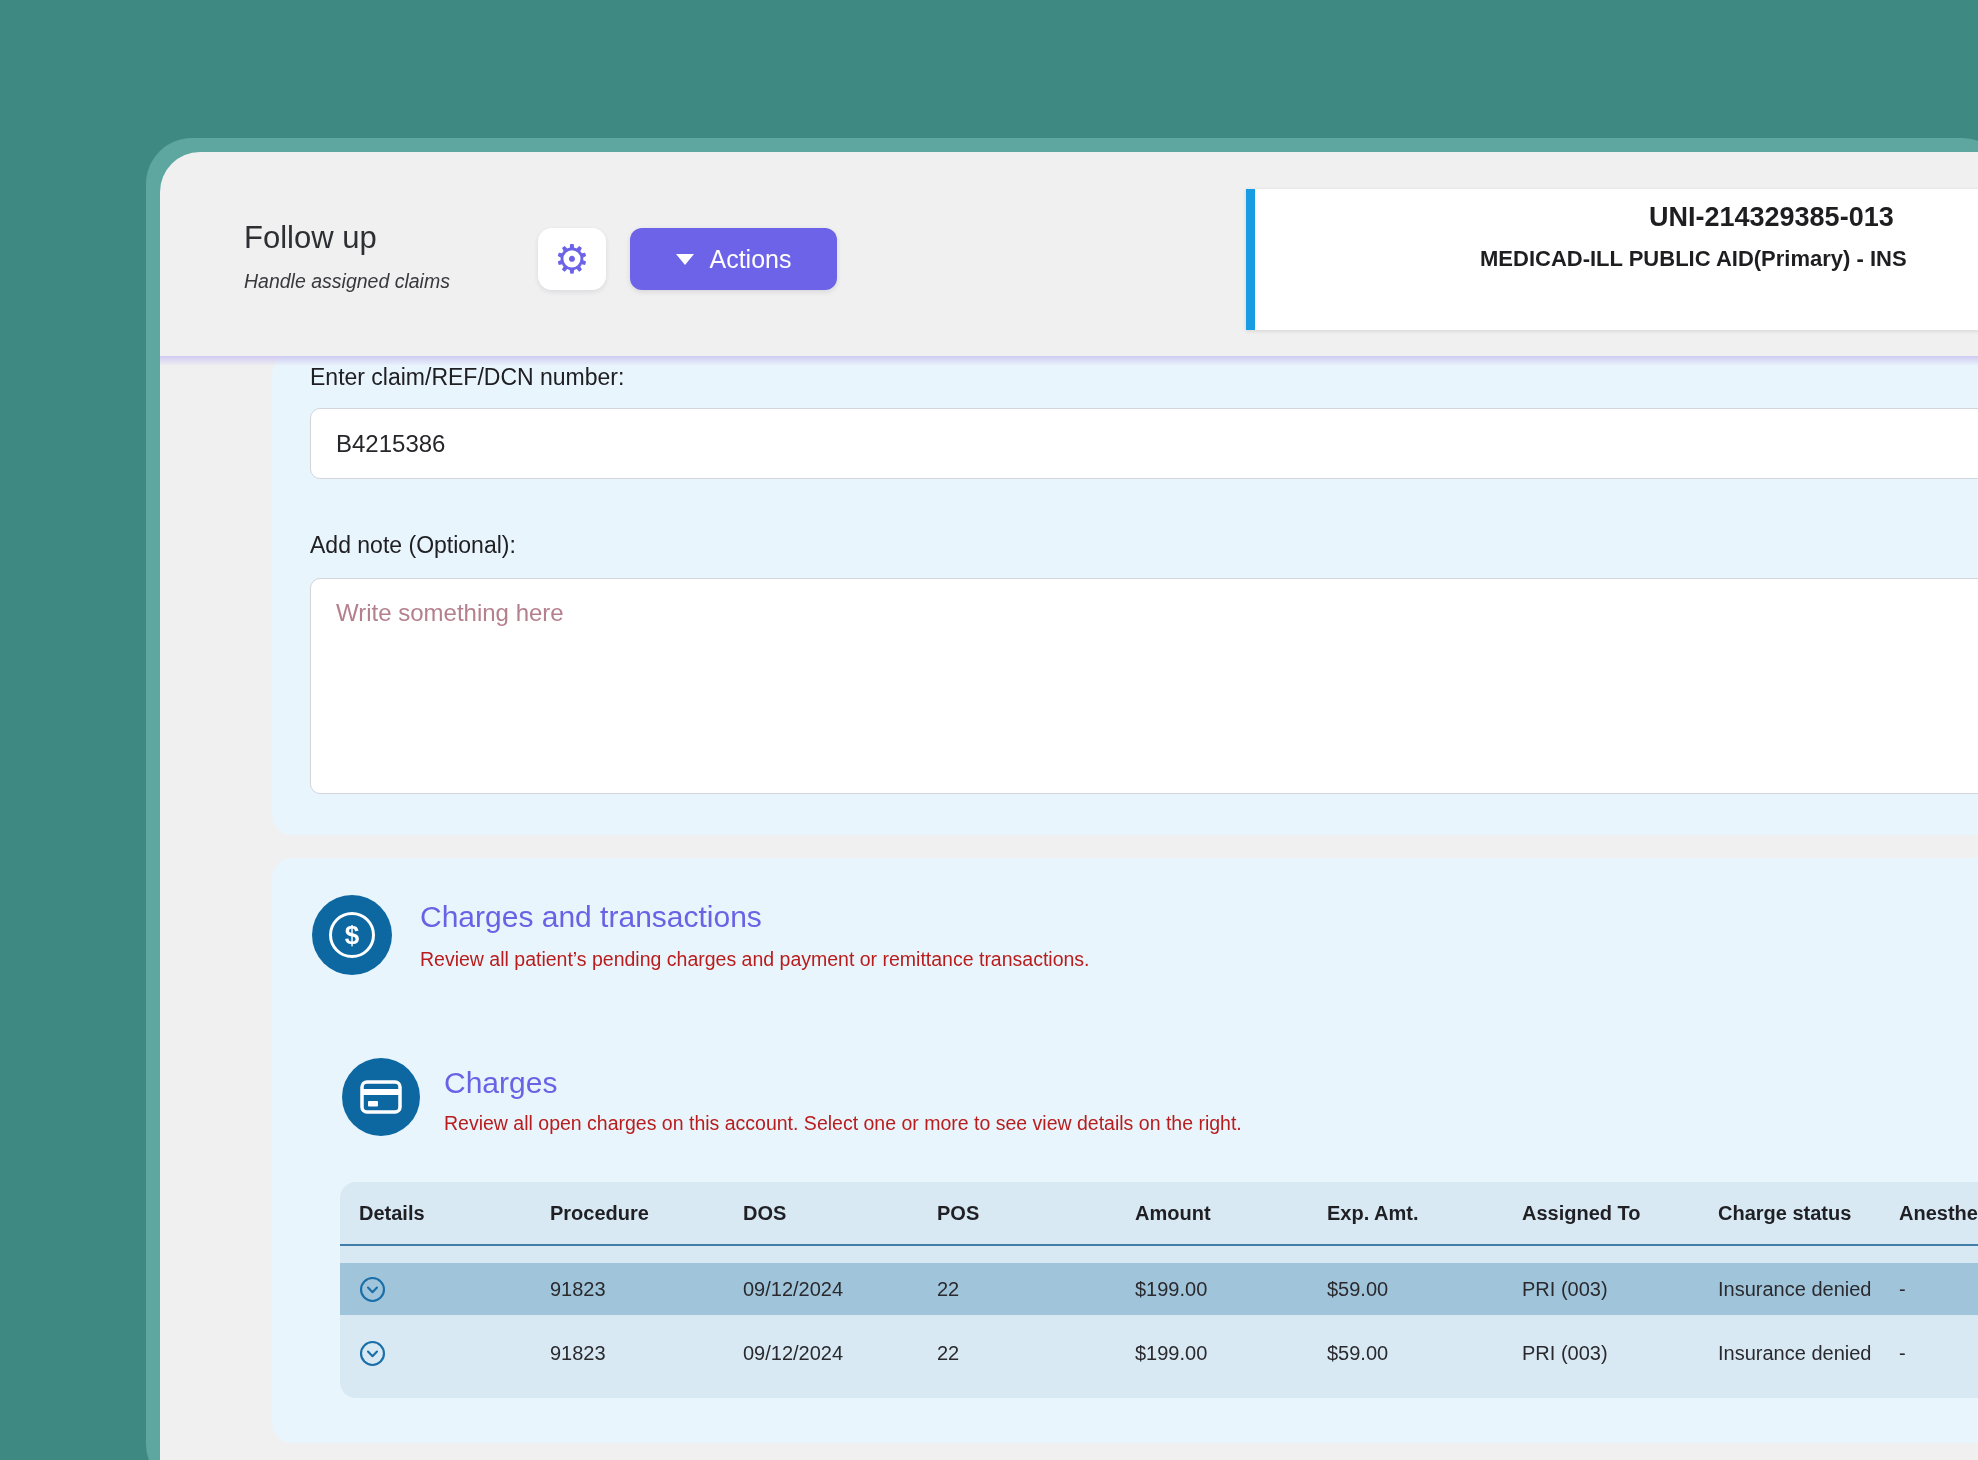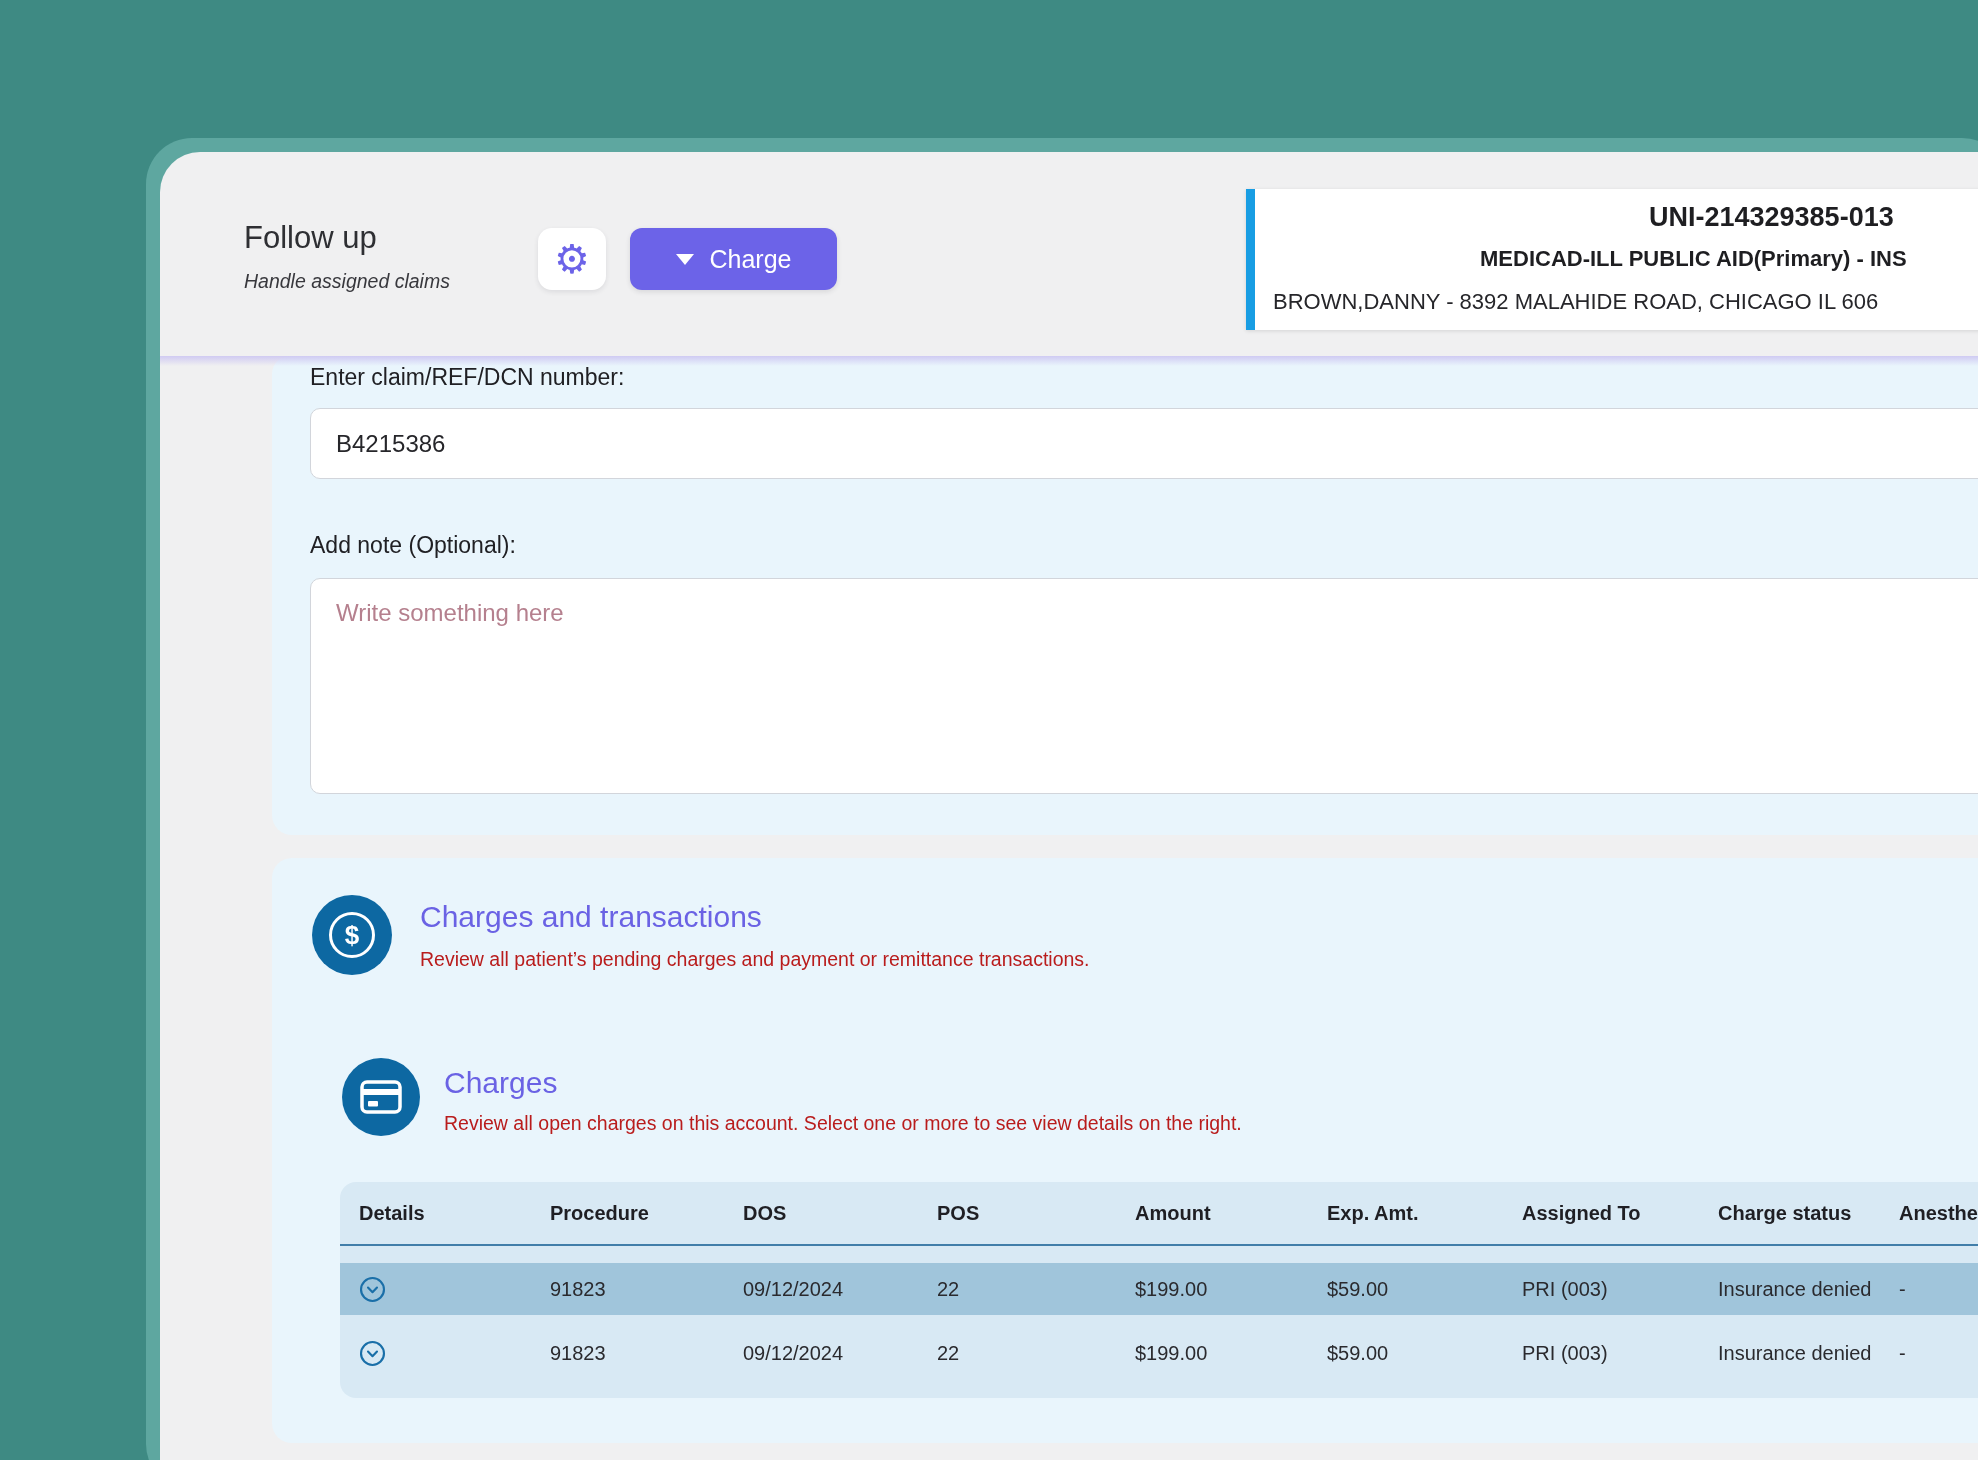--- a/index.html
+++ b/index.html
@@ -89,27 +89,26 @@
 
   <div class="hd-title">Follow up</div>
   <div class="hd-sub">Handle assigned claims</div>
 
   <button class="gear-btn">
     <span class="gear-glyph">⚙</span>
   </button>
 
   <button class="actions-btn">
     <span class="caret"></span>
-    <span class="actions-label">Charge</span>
+    <span class="actions-label">Actions</span>
   </button>
 
   <div class="banner">
     <div class="l1">UNI-214329385-013</div>
     <div class="l2">MEDICAD-ILL PUBLIC AID(Primary) - INS</div>
-    <div class="l3">BROWN,DANNY - 8392 MALAHIDE ROAD, CHICAGO IL 606</div>
   </div>
 
   <div class="panel form">
     <div class="fld-label" style="top:8px">Enter claim/REF/DCN number:</div>
     <input class="claim-input" type="text" value="B4215386" style="">
     <div class="fld-label" style="top:176px">Add note (Optional):</div>
     <textarea class="note-area" placeholder="Write something here" style=""></textarea>
   </div>
 
   <div class="panel charges">

